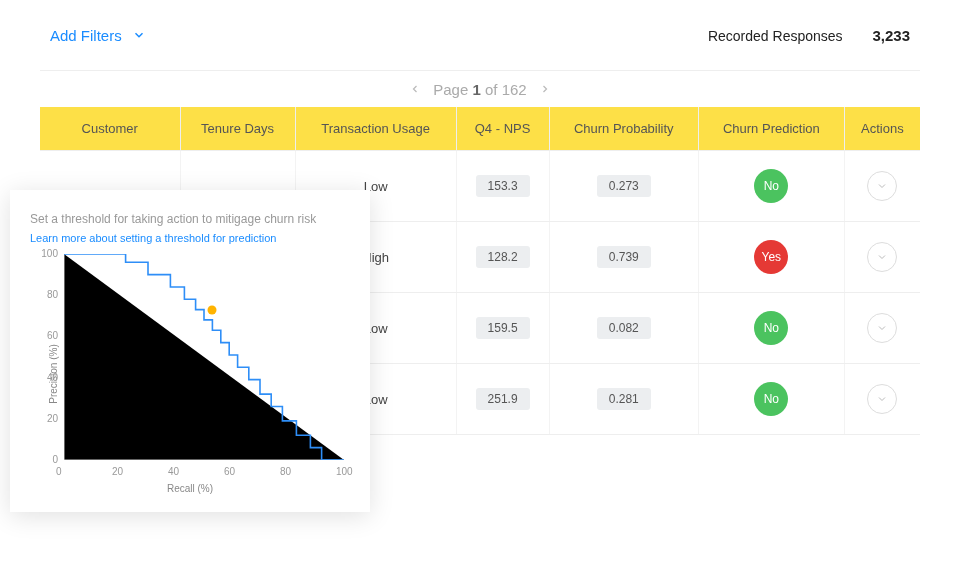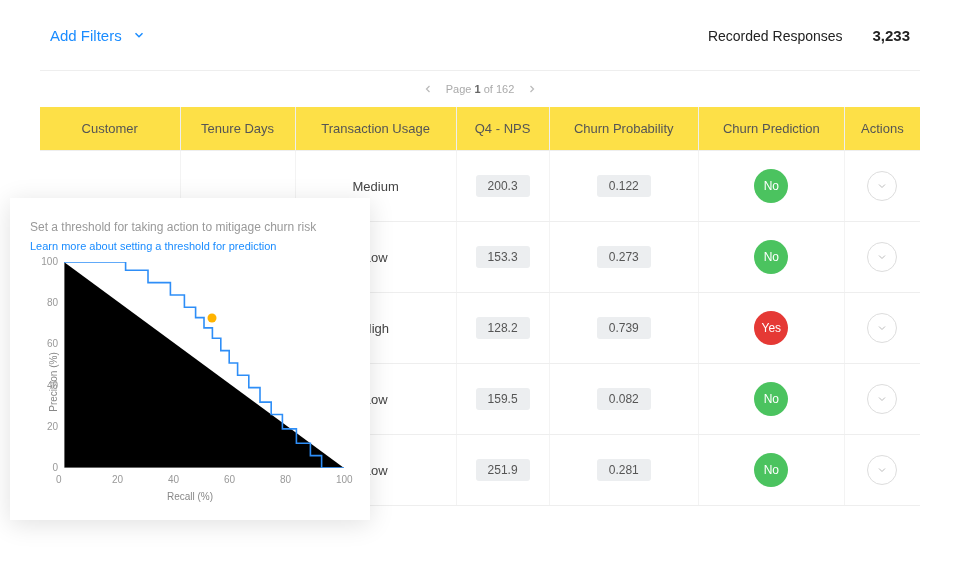--- a/index.html
+++ b/index.html
@@ -45,21 +45,21 @@
     height: 1px;
     background: #eee;
     margin: 0;
   }
   .pager {
     height: 36px;
     display: flex;
     justify-content: center;
     align-items: center;
     gap: 12px;
-    font-size: 11px;
+    font-size: 15px;
     color: #aaa;
   }
   .pager .cur { color: #666; font-weight: 600; }
   .pager svg { stroke: #bbb; cursor: pointer; }
   .table {
     width: 100%;
     border-collapse: collapse;
   }
   .thead-row {
     background: #fde047;
@@ -112,21 +112,21 @@
     align-items: center;
     justify-content: center;
     cursor: pointer;
   }
   .action-btn svg { stroke: #bbb; }
 
   
   .chart-card {
     position: absolute;
     left: 10px;
-    top: 198px;
+    top: 190px;
     width: 360px;
     background: #fff;
     box-shadow: 0 4px 24px rgba(0,0,0,0.12);
     padding: 22px 20px 18px 20px;
   }
   .chart-card .subtitle {
     font-size: 12px;
     color: #999;
     margin-bottom: 2px;
   }
@@ -232,33 +232,20 @@
         <th>Q4 - NPS</th>
         <th>Churn Probability</th>
         <th>Churn Prediction</th>
         <th>Actions</th>
       </tr>
     </thead>
     <tbody id="tbody">
         <tr>
           <td></td>
           <td></td>
-          <td>Medium</td>
-          <td><span class="pill">200.3</span></td>
-          <td><span class="pill">0.122</span></td>
-          <td><span class="pred pred-no">No</span></td>
-          <td><span class="action-btn">
-              <svg width="12" height="12" viewBox="0 0 24 24" fill="none" stroke-width="2">
-                <polyline points="6 9 12 15 18 9"></polyline>
-              </svg>
-            </span></td>
-        </tr>
-        <tr>
-          <td></td>
-          <td></td>
           <td>Low</td>
           <td><span class="pill">153.3</span></td>
           <td><span class="pill">0.273</span></td>
           <td><span class="pred pred-no">No</span></td>
           <td><span class="action-btn">
               <svg width="12" height="12" viewBox="0 0 24 24" fill="none" stroke-width="2">
                 <polyline points="6 9 12 15 18 9"></polyline>
               </svg>
             </span></td>
         </tr>

